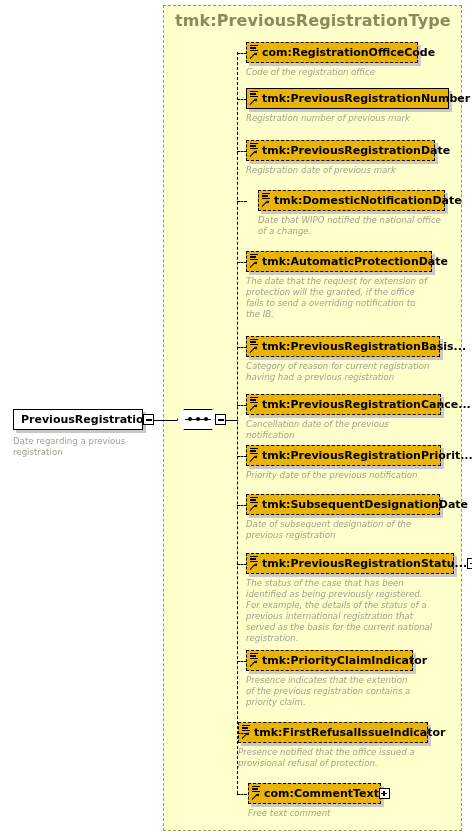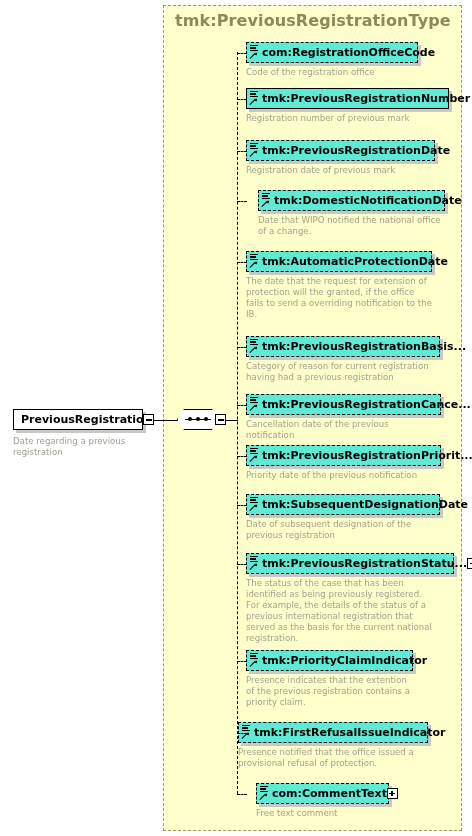--- a/index.html
+++ b/index.html
@@ -131,21 +131,21 @@
     width: 0;
   }
 
   
   .node {
     position: absolute;
   }
   .node .nbox {
     position: relative;
     height: 21px;
-    background: #5eead4;
+    background: #eab308;
     box-shadow: 3px 3px 0 0 #c8c8c8;
     display: flex;
     align-items: center;
   }
   .node.optional .nbox { border: 1.6px dashed #000; }
   .node.required .nbox { border: 1.6px solid #000; }
   .node .nlabel {
     font-size: 11px;
     font-weight: bold;
     color: #000;
@@ -217,20 +217,21 @@
     border-bottom: 3.8px solid #000;
     transform: rotate(10deg);
   }
 
   .node .desc {
     margin-top: 4px;
     font-size: 8.6px;
     line-height: 11.1px;
     color: #a3a38f;
     max-width: 190px;
+    font-style: italic;
   }
 </style>
 </head>
 <body>
 
 <div id="canvas">
 
   <div id="type-panel"></div>
   <div id="type-title">tmk:PreviousRegistrationType</div>
 
@@ -397,21 +398,21 @@
           <span class="glyph">
             <i></i>
             <i></i>
             <i></i>
             <span class="arrow"></span>
           </span>
           <span class="nlabel">tmk:FirstRefusalIssueIndicator</span>
         </div>
         <div class="desc">Presence notified that the office issued a provisional refusal of protection.</div>
       </div>
-      <div class="node optional" style="left: 256px; top: 783px; width: 133px;">
+      <div class="node optional" style="left: 248px; top: 783px; width: 133px;">
         <div class="nbox">
           <span class="glyph">
             <i></i>
             <i></i>
             <i></i>
             <span class="arrow"></span>
           </span>
           <span class="nlabel">com:CommentText</span>
           <span class="expand"></span>
         </div>

